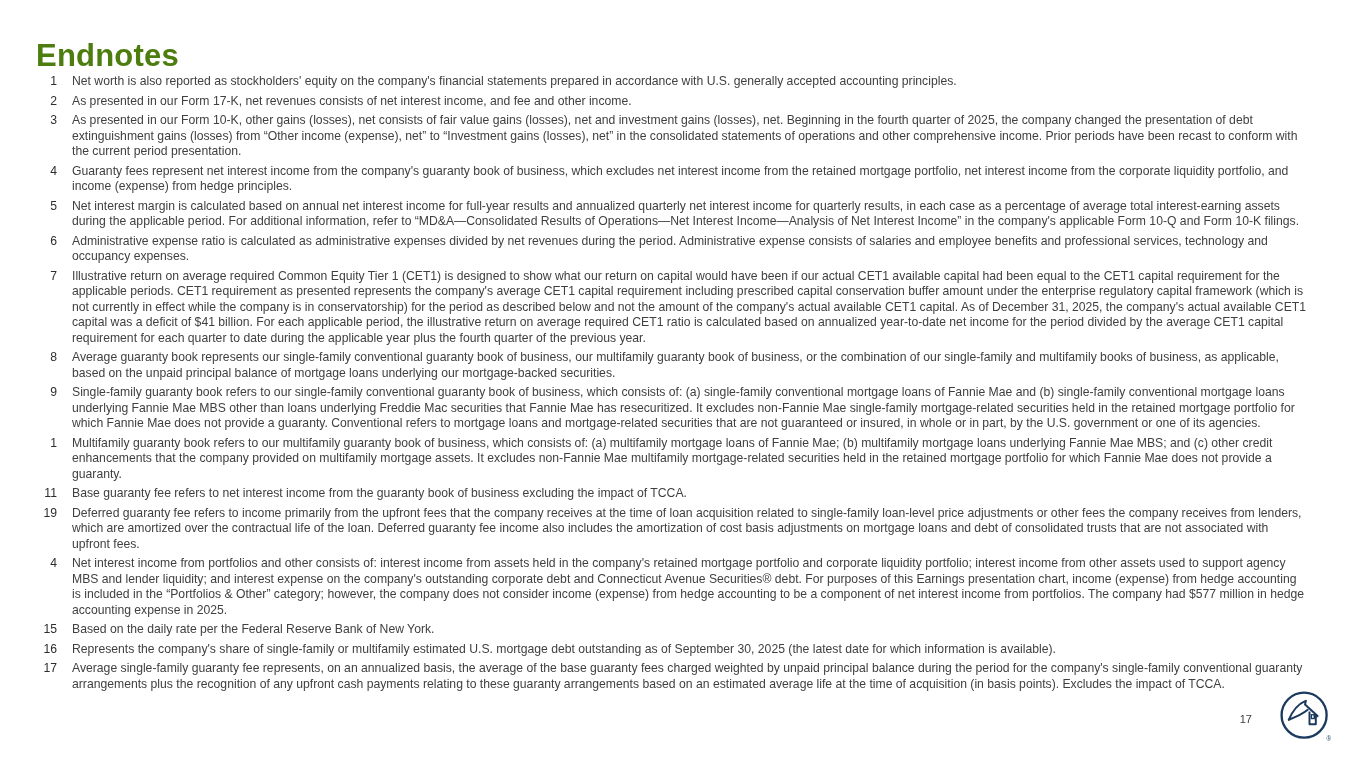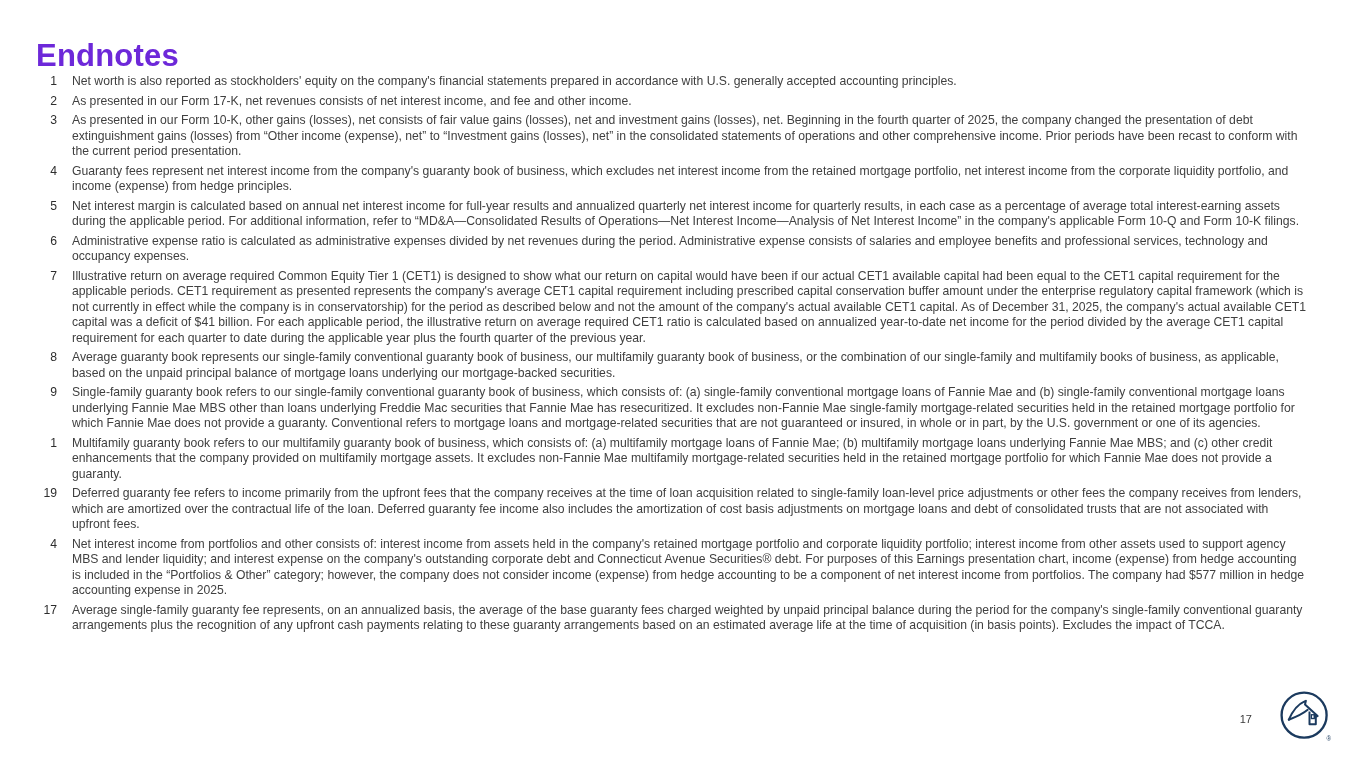--- a/index.html
+++ b/index.html
@@ -16,21 +16,21 @@
     overflow: hidden;
     box-sizing: border-box;
   }
   .title {
     position: absolute;
     left: 36px;
     top: 38px;
     margin: 0;
     font-size: 31px;
     font-weight: 700;
-    color: #6d28d9;
+    color: #4d7c0f;
     letter-spacing: 0.2px;
   }
   .notes {
     position: absolute;
     left: 40px;
     top: 74px;
     width: 1268px;
     margin: 0;
     padding: 0;
     list-style: none;
@@ -122,33 +122,45 @@
   <li class="note-item">
     <span class="note-num">9</span>
     <span class="note-text">Single-family guaranty book refers to our single-family conventional guaranty book of business, which consists of: (a) single-family conventional mortgage loans of Fannie Mae and (b) single-family conventional mortgage loans underlying Fannie Mae MBS other than loans underlying Freddie Mac securities that Fannie Mae has resecuritized. It excludes non-Fannie Mae single-family mortgage-related securities held in the retained mortgage portfolio for which Fannie Mae does not provide a guaranty. Conventional refers to mortgage loans and mortgage-related securities that are not guaranteed or insured, in whole or in part, by the U.S. government or one of its agencies.</span>
   </li>
 
   <li class="note-item">
     <span class="note-num">1</span>
     <span class="note-text">Multifamily guaranty book refers to our multifamily guaranty book of business, which consists of: (a) multifamily mortgage loans of Fannie Mae; (b) multifamily mortgage loans underlying Fannie Mae MBS; and (c) other credit enhancements that the company provided on multifamily mortgage assets. It excludes non-Fannie Mae multifamily mortgage-related securities held in the retained mortgage portfolio for which Fannie Mae does not provide a guaranty.</span>
   </li>
 
+  <li class="note-item">
+    <span class="note-num">11</span>
+    <span class="note-text">Base guaranty fee refers to net interest income from the guaranty book of business excluding the impact of TCCA.</span>
+  </li>
 
   <li class="note-item">
     <span class="note-num">19</span>
     <span class="note-text">Deferred guaranty fee refers to income primarily from the upfront fees that the company receives at the time of loan acquisition related to single-family loan-level price adjustments or other fees the company receives from lenders, which are amortized over the contractual life of the loan. Deferred guaranty fee income also includes the amortization of cost basis adjustments on mortgage loans and debt of consolidated trusts that are not associated with upfront fees.</span>
   </li>
 
   <li class="note-item">
     <span class="note-num">4</span>
     <span class="note-text">Net interest income from portfolios and other consists of: interest income from assets held in the company's retained mortgage portfolio and corporate liquidity portfolio; interest income from other assets used to support agency MBS and lender liquidity; and interest expense on the company's outstanding corporate debt and Connecticut Avenue Securities® debt. For purposes of this Earnings presentation chart, income (expense) from hedge accounting is included in the “Portfolios &amp; Other” category; however, the company does not consider income (expense) from hedge accounting to be a component of net interest income from portfolios. The company had $577 million in hedge accounting expense in 2025.</span>
   </li>
 
 
+  <li class="note-item">
+    <span class="note-num">15</span>
+    <span class="note-text">Based on the daily rate per the Federal Reserve Bank of New York.</span>
+  </li>
 
+  <li class="note-item">
+    <span class="note-num">16</span>
+    <span class="note-text">Represents the company's share of single-family or multifamily estimated U.S. mortgage debt outstanding as of September 30, 2025 (the latest date for which information is available).</span>
+  </li>
 
   <li class="note-item">
     <span class="note-num">17</span>
     <span class="note-text">Average single-family guaranty fee represents, on an annualized basis, the average of the base guaranty fees charged weighted by unpaid principal balance during the period for the company's single-family conventional guaranty arrangements plus the recognition of any upfront cash payments relating to these guaranty arrangements based on an estimated average life at the time of acquisition (in basis points). Excludes the impact of TCCA.</span>
   </li>
 </ol>
 
   <span class="footer-pageno">17</span>
 
   <div class="logo-wrap">

